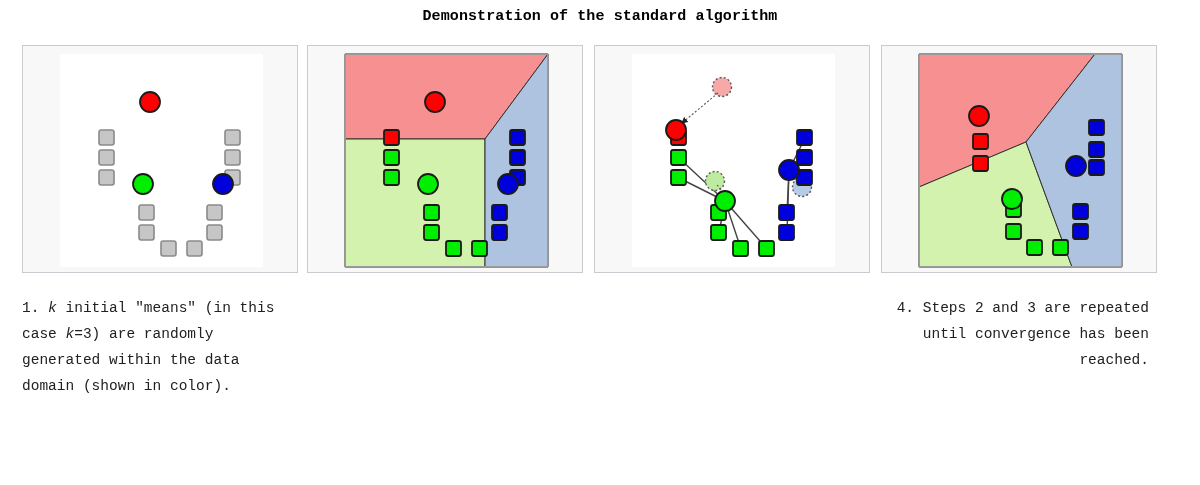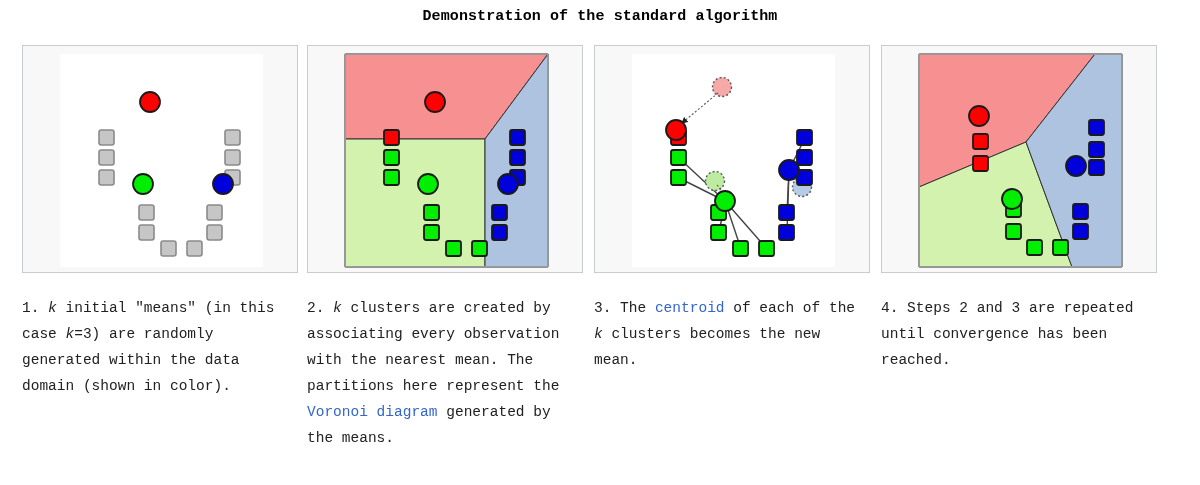--- a/index.html
+++ b/index.html
@@ -21,21 +21,21 @@
     color: #000000;
     letter-spacing: 0.1px;
   }
 
   .panels { position: absolute; top: 45px; left: 22px; width: 1160px; }
 
   .cell { position: absolute; top: 0; width: 278px; }
   .cell.c0 { left: 0px; }
   .cell.c1 { left: 285px; }
   .cell.c2 { left: 572px; }
-  .cell.c3 { left: 859px; }
+  .cell.c3 { left: 859px; text-align: right; }
 
   .thumb-box {
     position: relative;
     width: 276px; height: 228px;
     background: #f8f8f8;
     border: 1px solid #c8ccd1;
     box-sizing: border-box;
   }
   .thumb-inner {
     position: absolute;
@@ -113,21 +113,20 @@
                 <rect x="165" y="76" width="15" height="15" rx="2.2" ry="2.2" fill="#0000dd" stroke="#1a1a1a" stroke-width="1.8"></rect>
                 <rect x="165" y="96" width="15" height="15" rx="2.2" ry="2.2" fill="#0000dd" stroke="#1a1a1a" stroke-width="1.8"></rect>
                 <rect x="165" y="116" width="15" height="15" rx="2.2" ry="2.2" fill="#0000dd" stroke="#1a1a1a" stroke-width="1.8"></rect>
                 <circle cx="90" cy="48" r="10" fill="#ff0000" stroke="#1a1a1a" stroke-width="1.8"></circle>
                 <circle cx="83" cy="130" r="10" fill="#00ee00" stroke="#1a1a1a" stroke-width="1.8"></circle>
                 <circle cx="163" cy="130" r="10" fill="#0000dd" stroke="#1a1a1a" stroke-width="1.8"></circle>
               </g>
             </svg>
         </div>
       </div>
-      <div class="caption"><span>2. </span><i class="k">k</i><span> clusters are created by associating every observation with the nearest mean. The partitions here represent the </span><a class="lnk" href="#">Voronoi diagram</a><span> generated by the means.</span></div>
     </div>
 
     <div class="cell c2">
       <div class="thumb-box">
         <div class="thumb-inner">
           <svg width="276" height="228" viewBox="0 0 276 228">
               <rect x="37" y="8" width="203" height="213" fill="#ffffff"></rect>
               <g transform="translate(37,8)">
                 <line x1="93" y1="147" x2="47" y2="104" stroke="#444444" stroke-width="1.4"></line>
                 <line x1="93" y1="147" x2="47" y2="124" stroke="#444444" stroke-width="1.4"></line>
@@ -173,21 +172,20 @@
                 <rect x="165" y="76" width="15" height="15" rx="2.2" ry="2.2" fill="#0000dd" stroke="#1a1a1a" stroke-width="1.8"></rect>
                 <rect x="165" y="96" width="15" height="15" rx="2.2" ry="2.2" fill="#0000dd" stroke="#1a1a1a" stroke-width="1.8"></rect>
                 <rect x="165" y="116" width="15" height="15" rx="2.2" ry="2.2" fill="#0000dd" stroke="#1a1a1a" stroke-width="1.8"></rect>
                 <circle cx="44" cy="76" r="10" fill="#ff0000" stroke="#1a1a1a" stroke-width="1.8"></circle>
                 <circle cx="93" cy="147" r="10" fill="#00ee00" stroke="#1a1a1a" stroke-width="1.8"></circle>
                 <circle cx="157" cy="116" r="10" fill="#0000dd" stroke="#1a1a1a" stroke-width="1.8"></circle>
               </g>
             </svg>
         </div>
       </div>
-      <div class="caption"><span>3. The </span><a class="lnk" href="#">centroid</a><span> of each of the </span><i class="k">k</i><span> clusters becomes the new mean.</span></div>
     </div>
 
     <div class="cell c3">
       <div class="thumb-box">
         <div class="thumb-inner">
           <svg width="276" height="228" viewBox="0 0 276 228">
               <rect x="37" y="8" width="203" height="213" fill="#ffffff"></rect>
               <g transform="translate(37,8)">
                 <path d="M0,0 L176,0 L107,88 L0,133 Z" fill="#f79090" stroke="#333333" stroke-width="1"></path>
                 <path d="M0,133 L107,88 L153,213 L0,213 Z" fill="#d2f2ae" stroke="#333333" stroke-width="1"></path>

